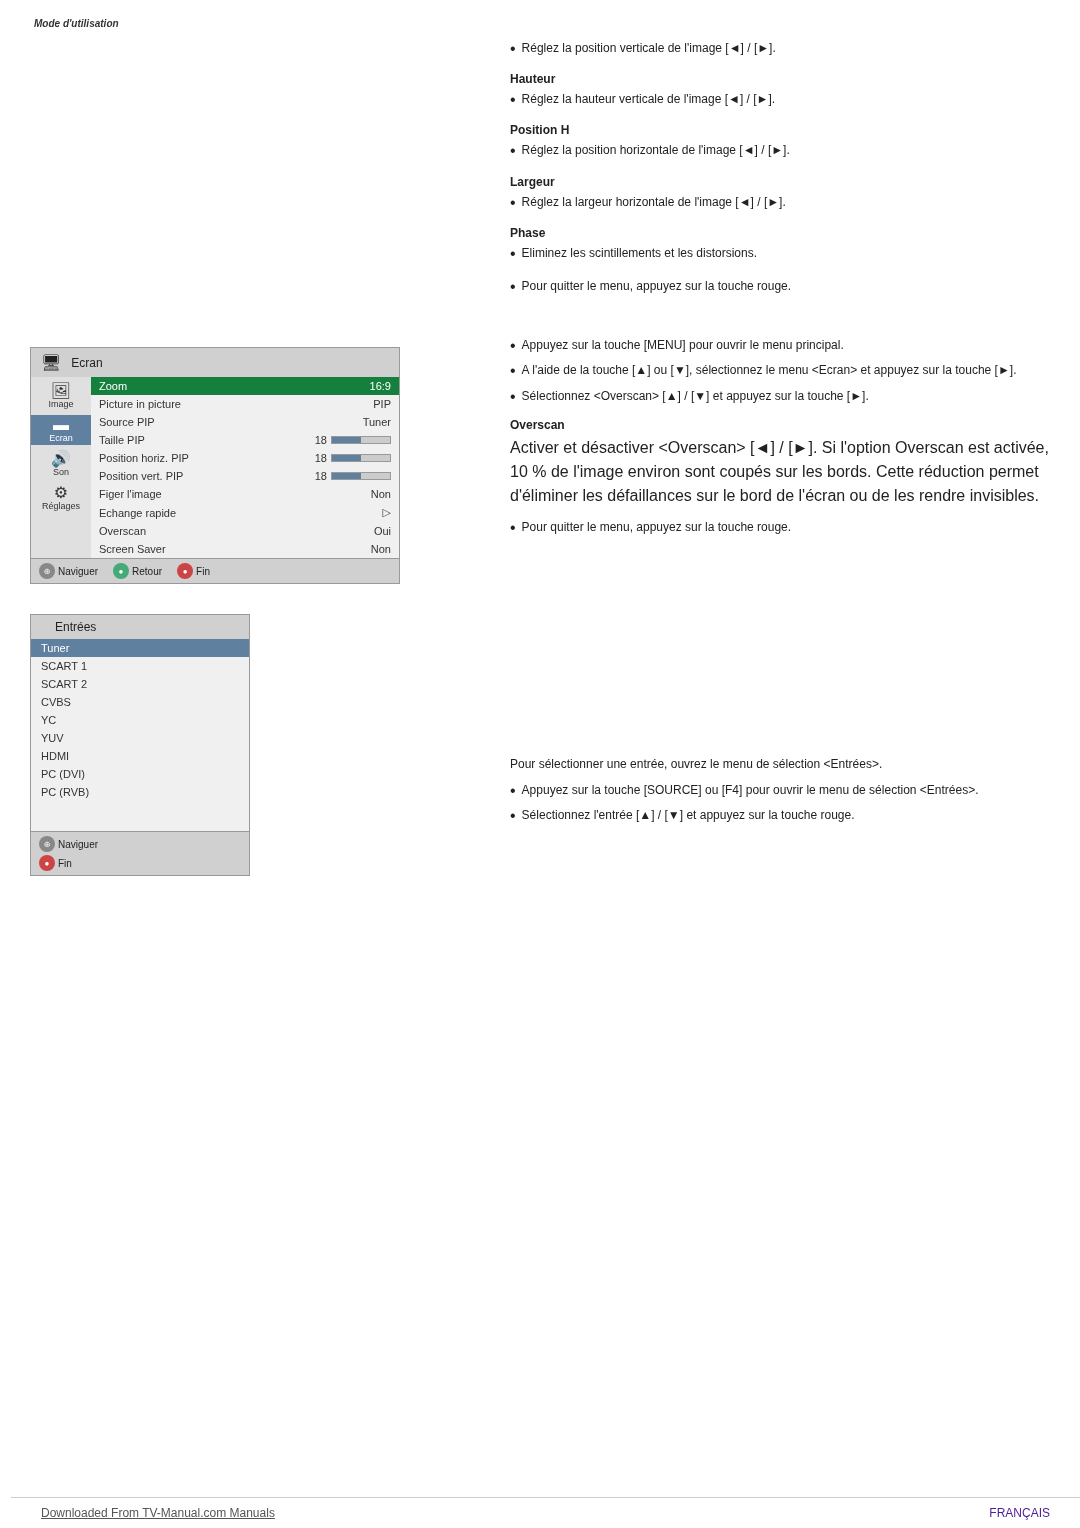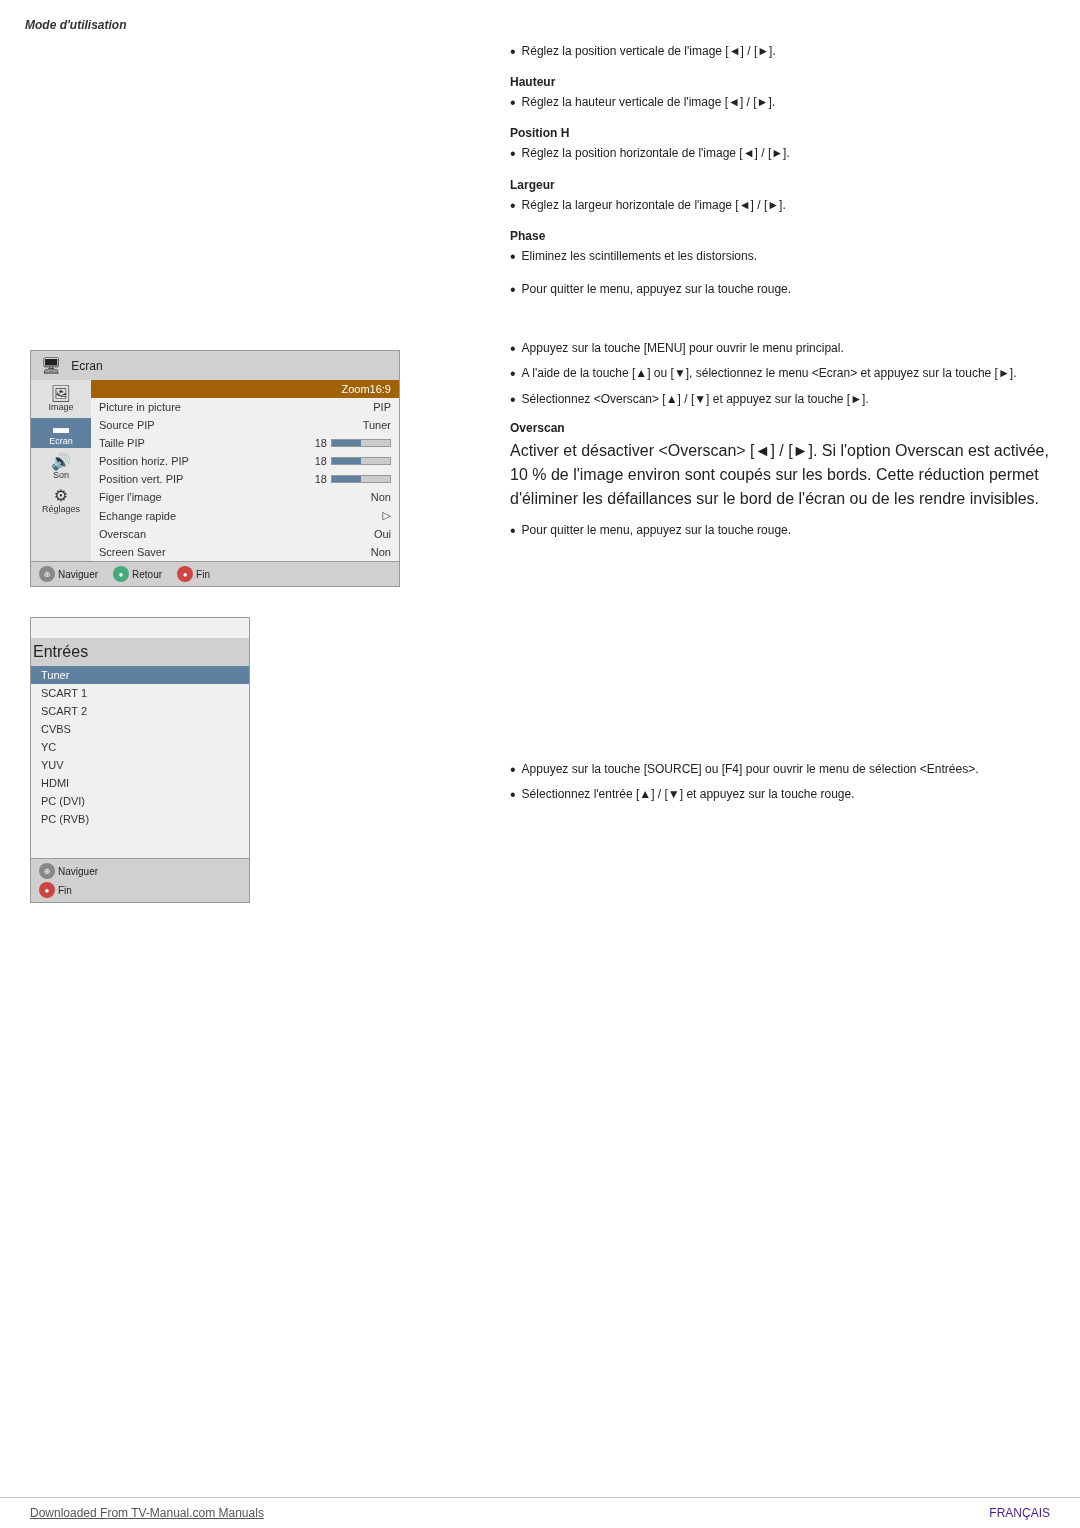--- a/index.html
+++ b/index.html
@@ -9,23 +9,23 @@
       background: #fff;
       font-family: Arial, Helvetica, sans-serif;
       font-size: 13px;
       color: #222;
       position: relative;
     }
 
     .page-title {
       font-style: italic;
       font-weight: bold;
-      font-size: 12px;
+      font-size: 10px;
       color: #333;
-      padding: 18px 0 0 25px;
+      padding: 18px 0 0 34px;
     }
 
     .content-wrapper {
       display: flex;
       padding: 0 30px;
     }
 
     
     .left-col {
       width: 460px;
@@ -107,23 +107,22 @@
     .menu-row {
       display: flex;
       justify-content: space-between;
       align-items: center;
       padding: 3px 8px;
       font-size: 11px;
       color: #333;
     }
 
     .menu-row.highlighted {
-      background: #a16207;
+      background: #15803d;
       color: #fff;
-      justify-content: flex-end;
     }
 
     .menu-row .row-value {
       display: flex;
       align-items: center;
       gap: 4px;
     }
 
     .bar-indicator {
       width: 60px;
@@ -173,23 +172,22 @@
     .entries-box {
       border: 1px solid #999;
       width: 220px;
       background: #f0f0f0;
       font-size: 11px;
       margin-top: 8px;
     }
 
     .entries-header {
       background: #d0d0d0;
-      padding: 5px 2px;
-      font-size: 16px;
-      margin-top: 20px;
+      padding: 5px 24px;
+      font-size: 12px;
     }
 
     .entries-row {
       padding: 3px 10px;
       color: #333;
     }
 
     .entries-row.highlighted {
       background: #6080a0;
       color: #fff;
@@ -239,21 +237,21 @@
       font-size: 16px;
       line-height: 1.5;
       margin-bottom: 10px;
       padding-left: 0;
     }
 
     
     .page-footer {
       position: absolute;
       bottom: 0;
-      left: 0;
+      left: 11px;
       right: 0;
       border-top: 1px solid #ccc;
       padding: 8px 30px;
       display: flex;
       justify-content: space-between;
       align-items: center;
       font-size: 12px;
     }
 
     .footer-link {
@@ -489,20 +487,21 @@
       <div class="sub-heading" style="margin-top:12px;">Overscan</div>
       <div class="overscan-block">Activer et désactiver &lt;Overscan&gt; [◄] / [►]. Si l'option Overscan est activée, 10 % de l'image environ sont coupés sur les bords. Cette réduction permet d'éliminer les défaillances sur le bord de l'écran ou de les rendre invisibles.</div>
 
       <div class="bullet-item" style="margin-top:10px;">
         <span class="bullet-dot">•</span>
         <span class="bullet-text">Pour quitter le menu, appuyez sur la touche rouge.</span>
       </div>
     </div>
 
     <div style="margin-top: 220px;">
+      <div style="font-size:12px; margin-bottom:10px;">Pour sélectionner une entrée, ouvrez le menu de sélection &lt;Entrées&gt;.</div>
       <div class="bullet-item">
         <span class="bullet-dot">•</span>
         <span class="bullet-text">Appuyez sur la touche [SOURCE] ou [F4] pour ouvrir le menu de sélection &lt;Entrées&gt;.</span>
       </div>
       <div class="bullet-item" style="margin-top:6px;">
         <span class="bullet-dot">•</span>
         <span class="bullet-text">Sélectionnez l'entrée [▲] / [▼] et appuyez sur la touche rouge.</span>
       </div>
     </div>
 

